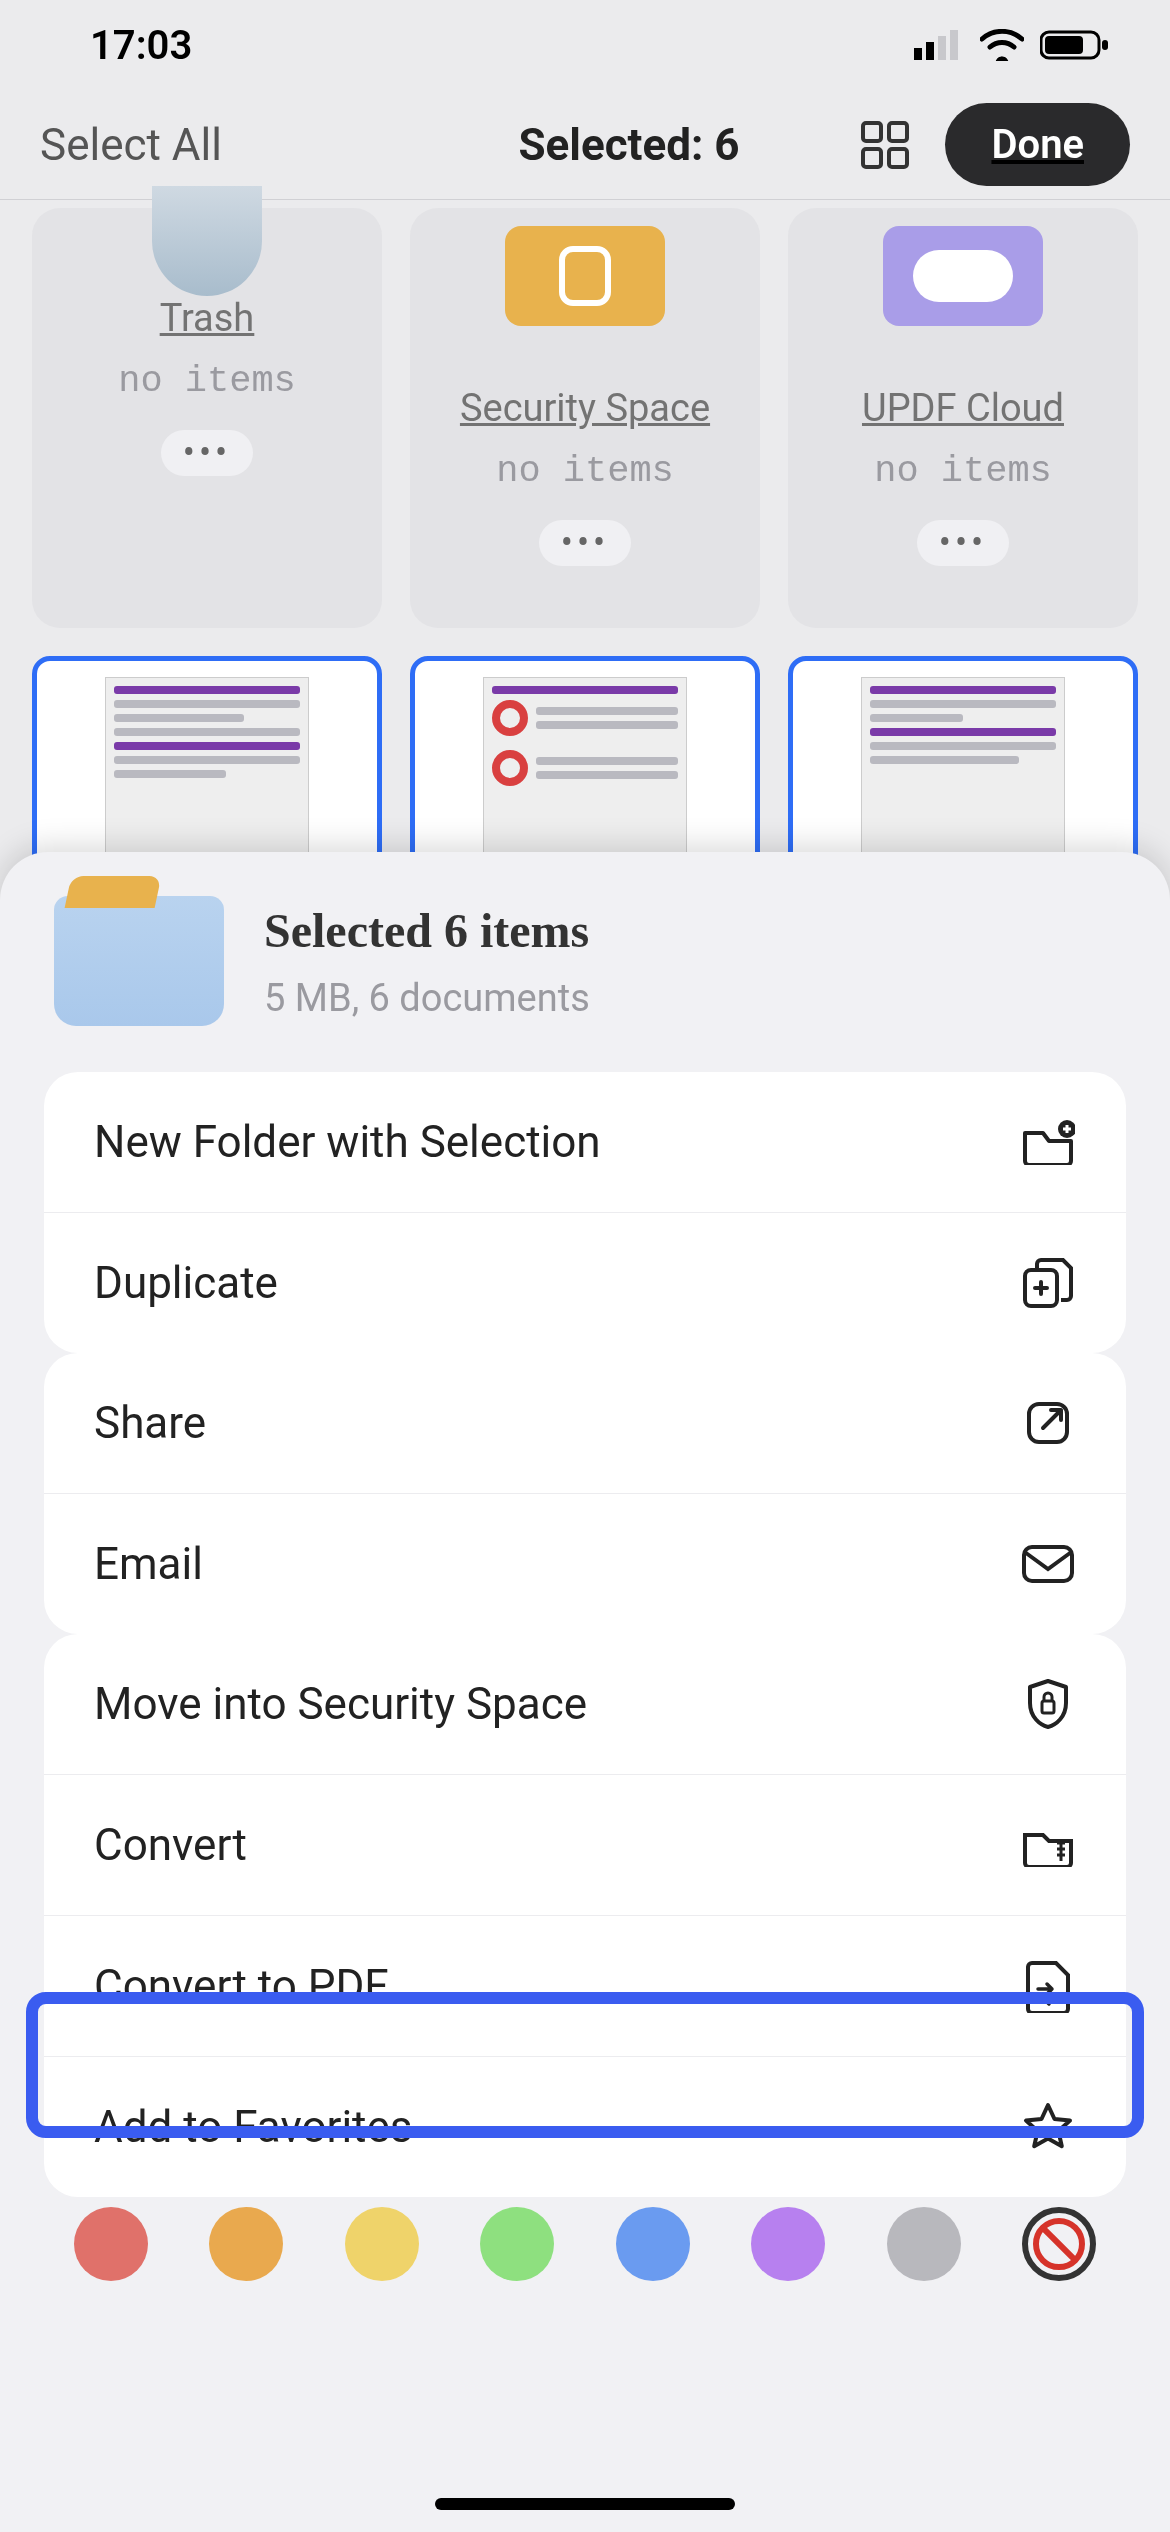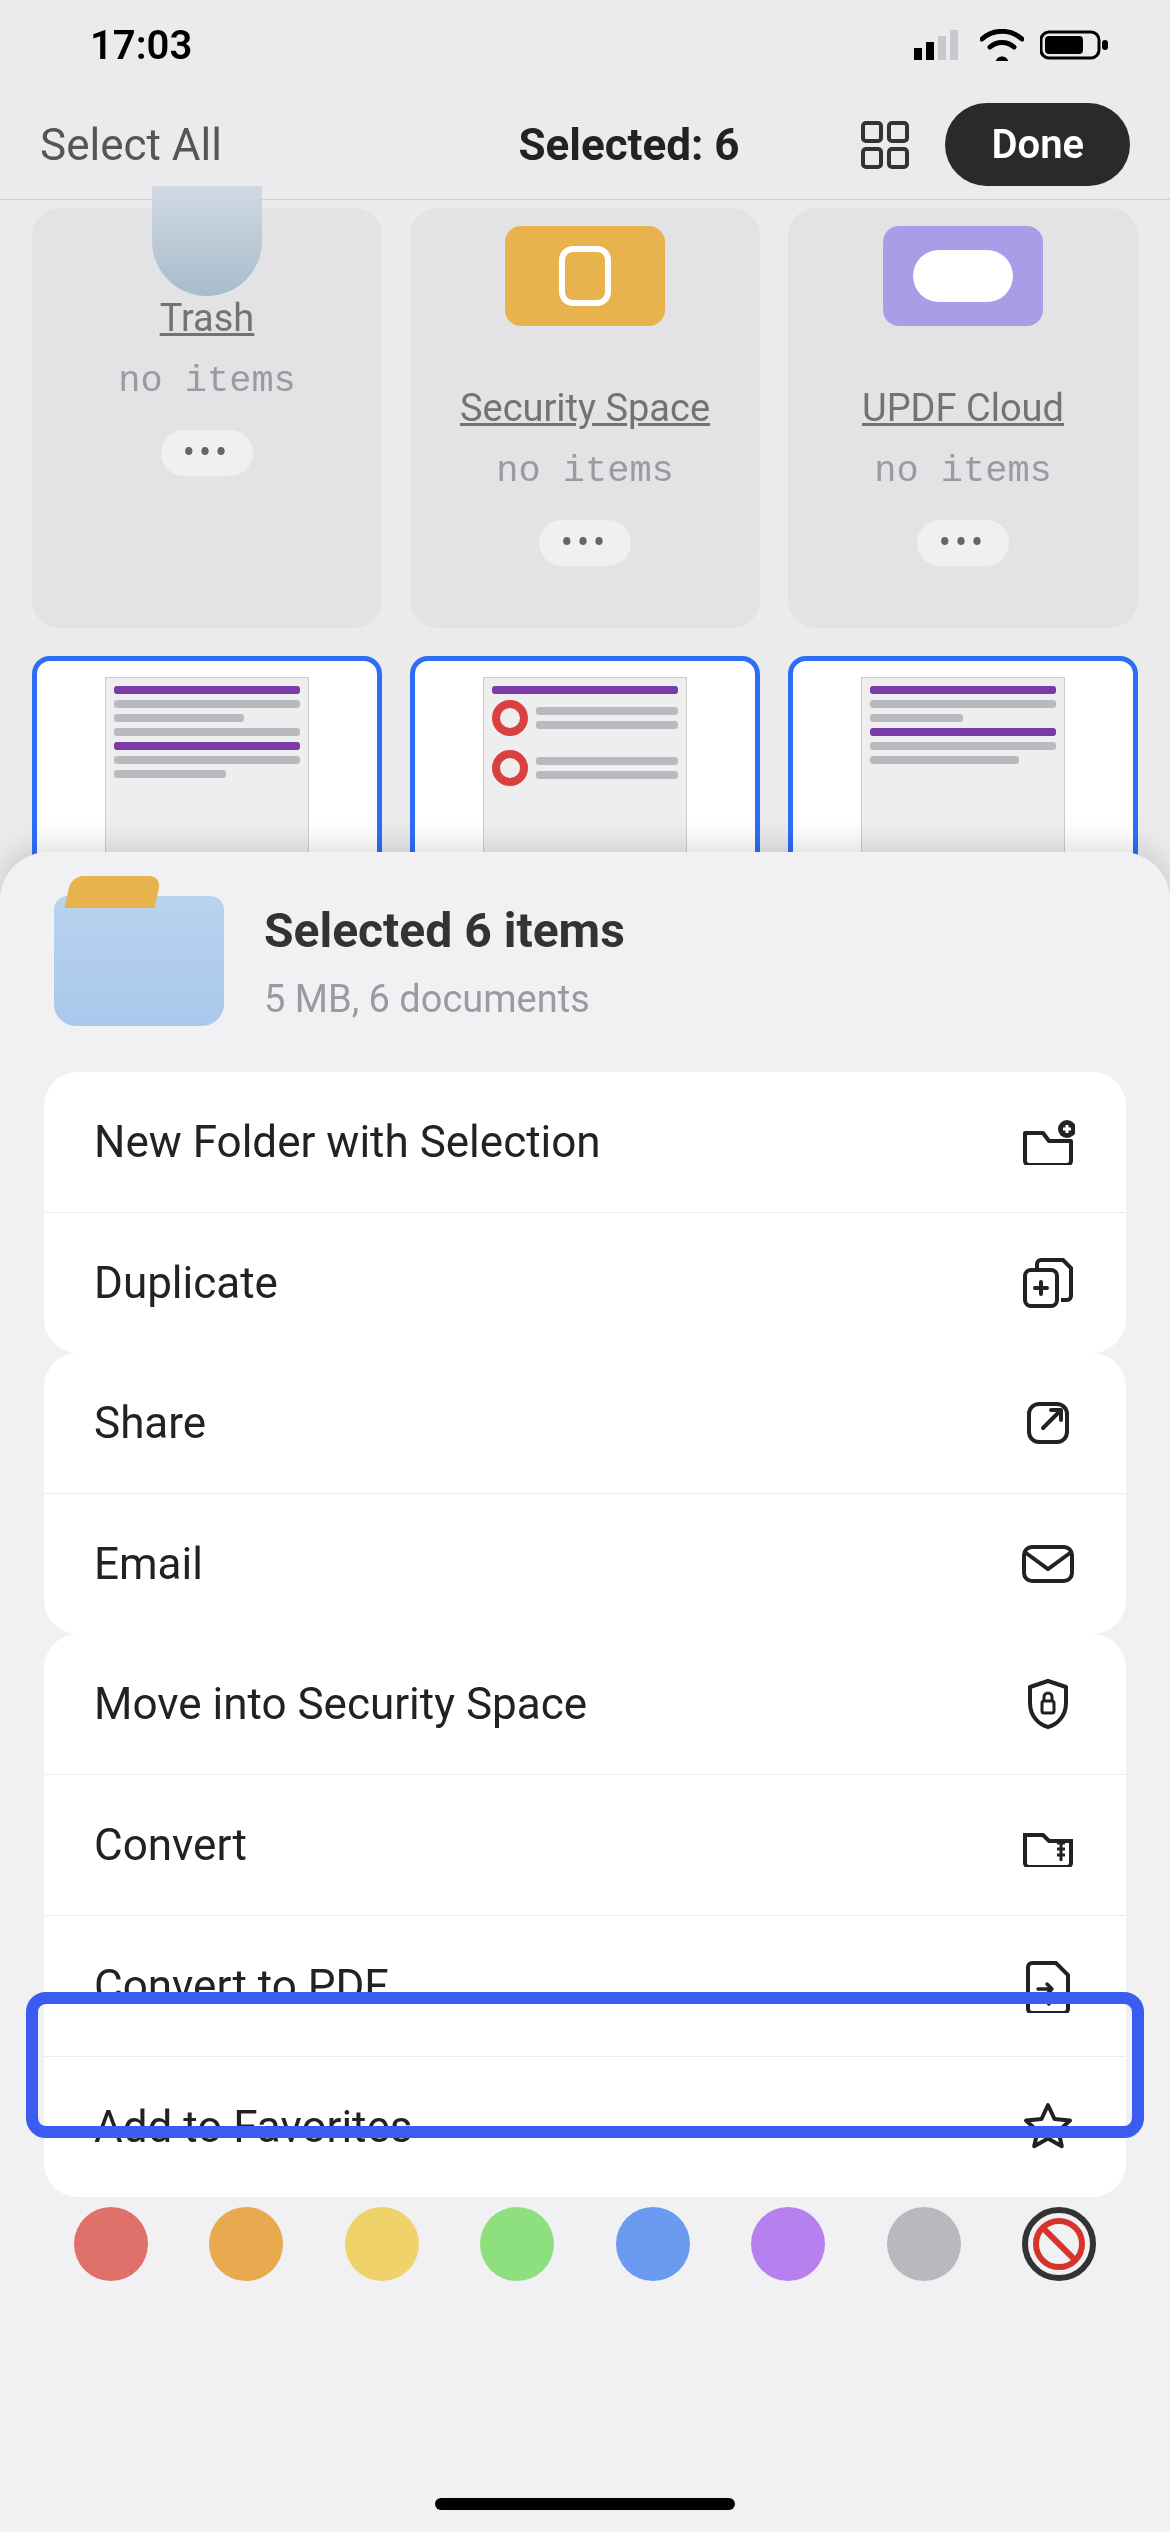--- a/index.html
+++ b/index.html
@@ -7,21 +7,21 @@
 
   
   .status-bar { position: absolute; top: 0; left: 0; right: 0; height: 90px; display: flex; align-items: center; justify-content: space-between; padding: 0 60px; }
   .status-time { font-size: 40px; font-weight: 600; color: #000; padding-left: 30px; }
   .status-icons { display: flex; align-items: center; gap: 16px; }
 
   
   .nav-bar { position: absolute; top: 90px; left: 0; right: 0; height: 110px; display: flex; align-items: center; justify-content: space-between; padding: 0 40px; border-bottom: 1px solid #d0d0d4; }
   .nav-left  { font-size: 44px; color: #555; }
   .nav-title { font-size: 44px; font-weight: 700; color: #222; position: absolute; left: 50%; transform: translateX(-50%); margin-left: 44px; }
-  .nav-right { display: flex; align-items: center; gap: 34px; }
+  .nav-right { display: flex; align-items: center; gap: 34px; text-decoration: underline; }
   .grid-btn  { width: 52px; height: 52px; display:flex; align-items:center; justify-content:center; }
   .done-btn  { background: #2a2a2c; color: #fff; font-size: 40px; font-weight: 600; padding: 18px 46px; border-radius: 50px; }
 
   
   .grid { position: absolute; top: 208px; left: 32px; right: 32px; display: grid; grid-template-columns: repeat(3,1fr); gap: 28px; }
   .folder-card { background: #e3e3e6; border-radius: 28px; height: 420px; display:flex; flex-direction:column; align-items:center; padding-top: 18px; }
   .folder-icon { width: 160px; height: 100px; border-radius: 16px; margin-bottom: 60px; }
   .trash-ic { background: linear-gradient(#cfd9e2,#a8bccc); border-radius: 0 0 60px 60px; width:110px; height:110px; margin-top:-40px; }
   .sec-ic   { background: #e8b24d; position:relative; }
   .sec-ic::after{ content:""; position:absolute; left:50%; top:50%; transform:translate(-50%,-50%); width:40px; height:48px; border:6px solid #fff; border-radius:14px; }
@@ -34,21 +34,21 @@
   .doc-thumb { width: 60%; height: 90%; background: #eee; border:1px solid #ccc; display:flex; flex-direction:column; gap:6px; padding:8px; }
   .tline { height:8px; background:#b9b9c0; border-radius:3px; }
   .tbar  { height:8px; background:#7a3aa8; border-radius:3px; }
   .tcirc { width:36px; height:36px; border:8px solid #d94040; border-radius:50%; }
 
   
   .sheet { position:absolute; left:0; right:0; bottom:0; height: 1680px; background:#f1f1f4; border-radius: 48px 48px 0 0; box-shadow: 0 -6px 30px rgba(0,0,0,.15); padding: 44px 44px 0; }
   .sheet-header { display:flex; align-items:center; gap: 40px; margin-bottom: 46px; padding-left: 10px;}
   .folder-big { width: 170px; height: 130px; background: linear-gradient(#b9d3ef,#a9c8eb); border-radius: 14px 14px 22px 22px; position:relative; }
   .folder-big::before{ content:""; position:absolute; top:-20px; left:14px; width:90px; height:32px; background:#e8b24d; border-radius:12px 12px 0 0; transform: skewX(-12deg);}
-  .sheet-title { font-size: 48px; font-weight:700; color:#333; }
+  .sheet-title { font-size: 48px; font-weight:700; color:#333;font-family:Liberation Serif, serif; }
   .sheet-sub   { font-size: 38px; color:#9a9aa0; margin-top:18px; }
 
   .group { background:#fff; border-radius: 34px; overflow:hidden; }
   .row { display:flex; align-items:center; justify-content:space-between; padding: 42px 50px; font-size: 44px; color:#222; }
   .row + .row { border-top: 1px solid #ececef; }
   .row-icon { width:56px; height:56px; display:flex;align-items:center;justify-content:center; }
   .highlight-box { position:absolute; border: 12px solid #3a5cf0; border-radius: 20px; pointer-events:none; }
 
   
   .tag-row { display:flex; justify-content: space-between; padding: 10px 30px 0; }

